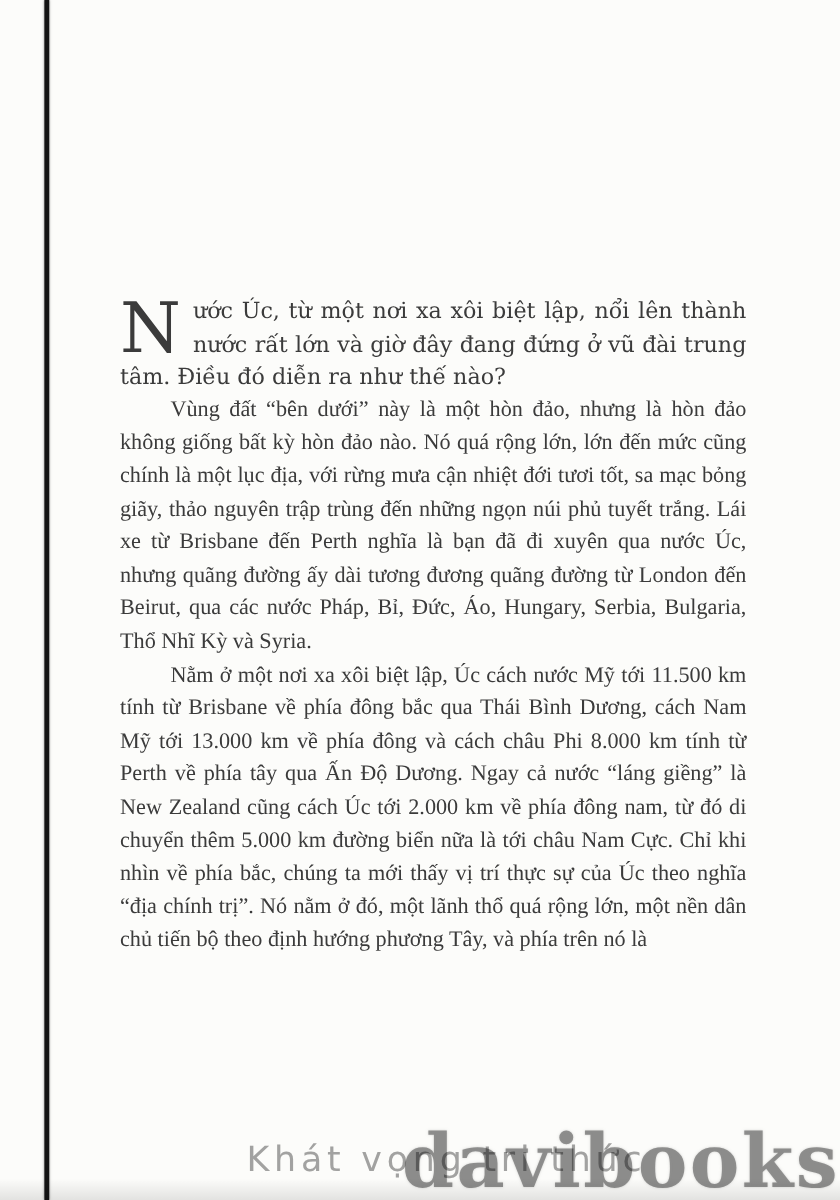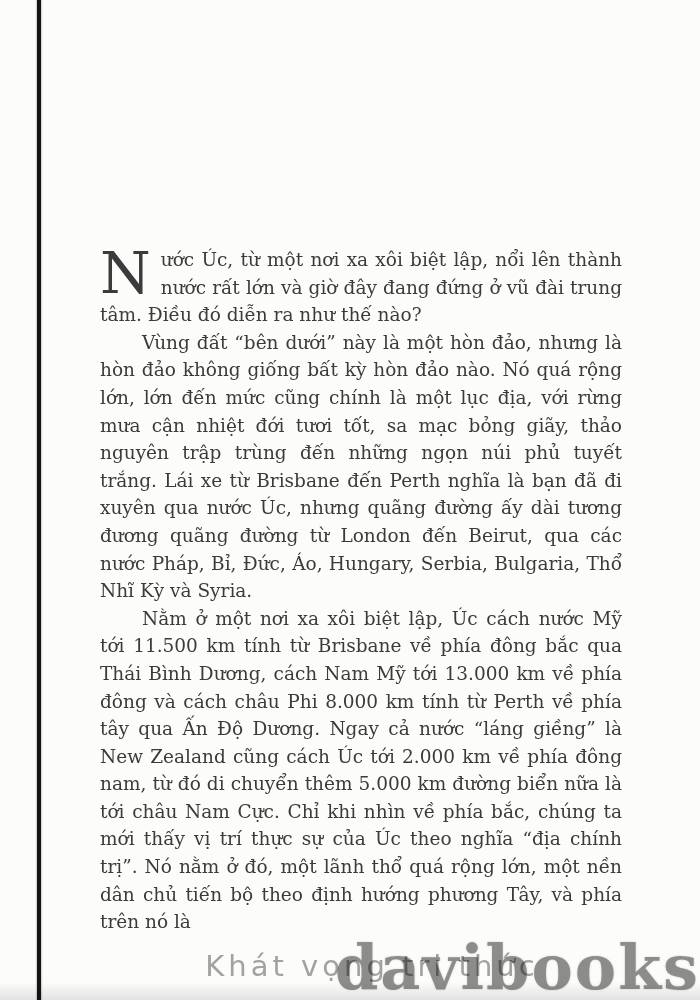--- a/index.html
+++ b/index.html
@@ -33,20 +33,21 @@
     font-size: 18.5px;
     line-height: 27.6px;
     text-align: justify;
   }
   .para {
     margin: 0;
     padding: 0;
   }
   .para.indent {
     text-indent: 42px;
+    font-family: Liberation Serif, serif;
   }
   .dropcap {
     float: left;
     font-size: 58px;
     line-height: 48px;
     margin: 3px 10px 0 0;
     color: #3b3b3b;
   }
   .watermark {
     position: absolute;

